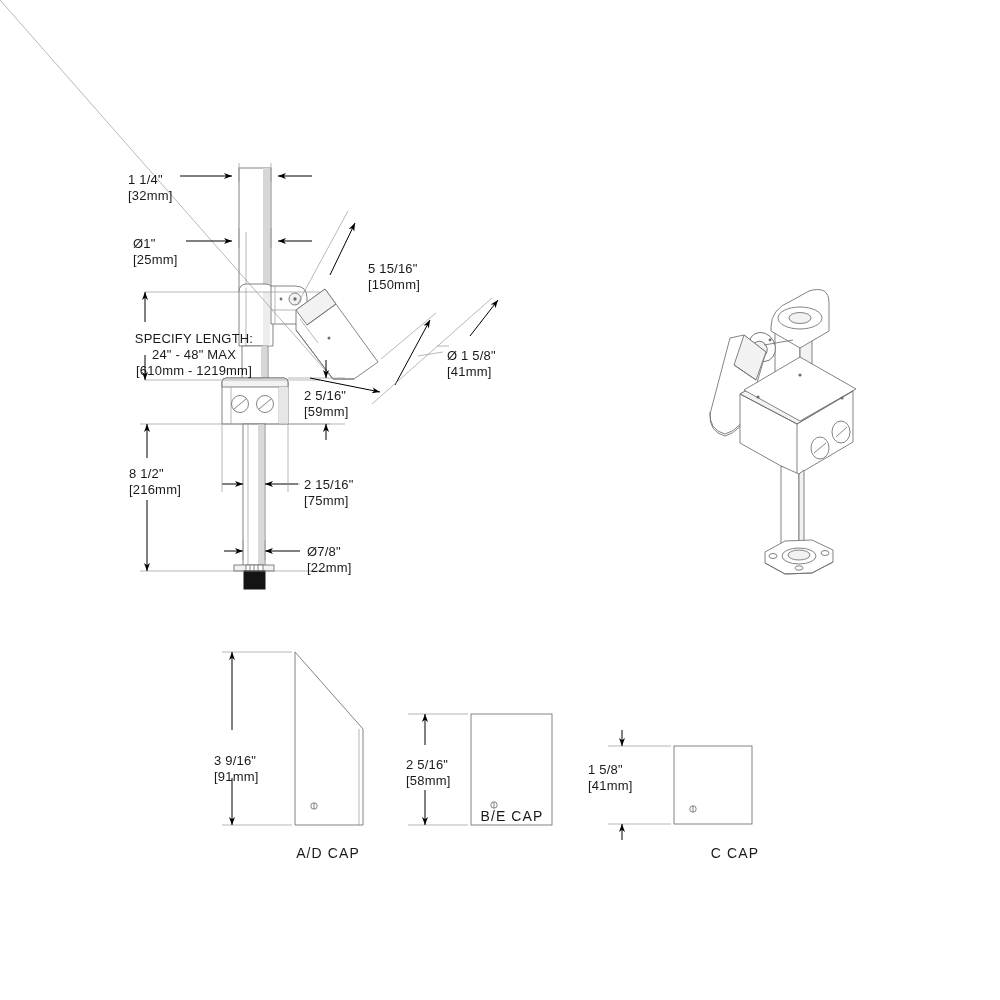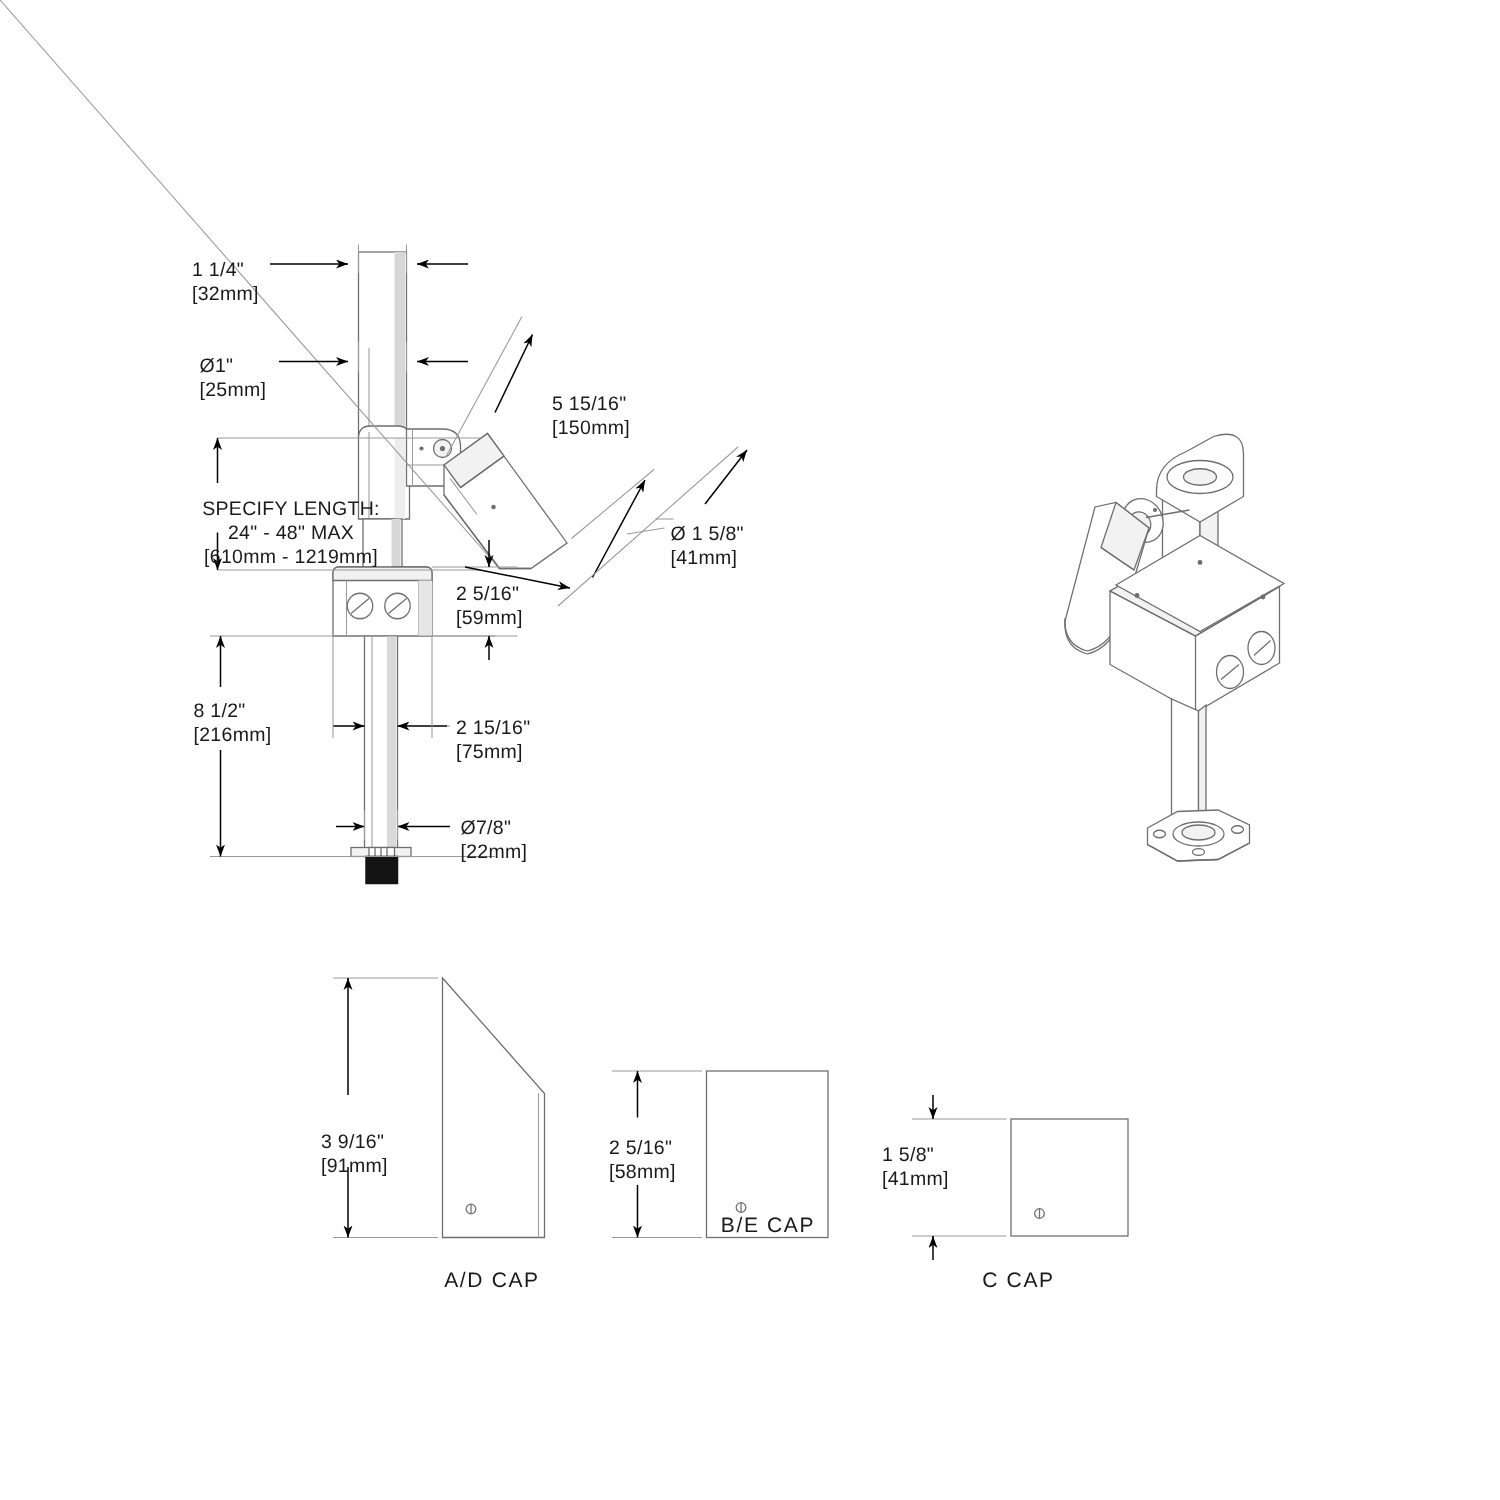--- a/index.html
+++ b/index.html
@@ -268,15 +268,15 @@
   <div class="dimtext" style="left:307px; top:544px;"><span>Ø7/8"</span><br><span>[22mm]</span></div>
 
   <div class="dimtext" style="left:214px; top:753px;"><span>3 9/16"</span><br><span>[91mm]</span></div>
 
   <div class="dimtext" style="left:406px; top:757px;"><span>2 5/16"</span><br><span>[58mm]</span></div>
 
   <div class="dimtext" style="left:588px; top:762px;"><span>1 5/8"</span><br><span>[41mm]</span></div>
 
   <div class="caplabel" style="left:268px; top:845px; width:120px;">A/D CAP</div>
   <div class="caplabel" style="left:452px; top:808px; width:120px;">B/E CAP</div>
-  <div class="caplabel" style="left:624px; top:845px; width:110px;">C CAP</div>
+  <div class="caplabel" style="left:680px; top:845px; width:110px;">C CAP</div>
 
 </div>
 
 </body></html>

